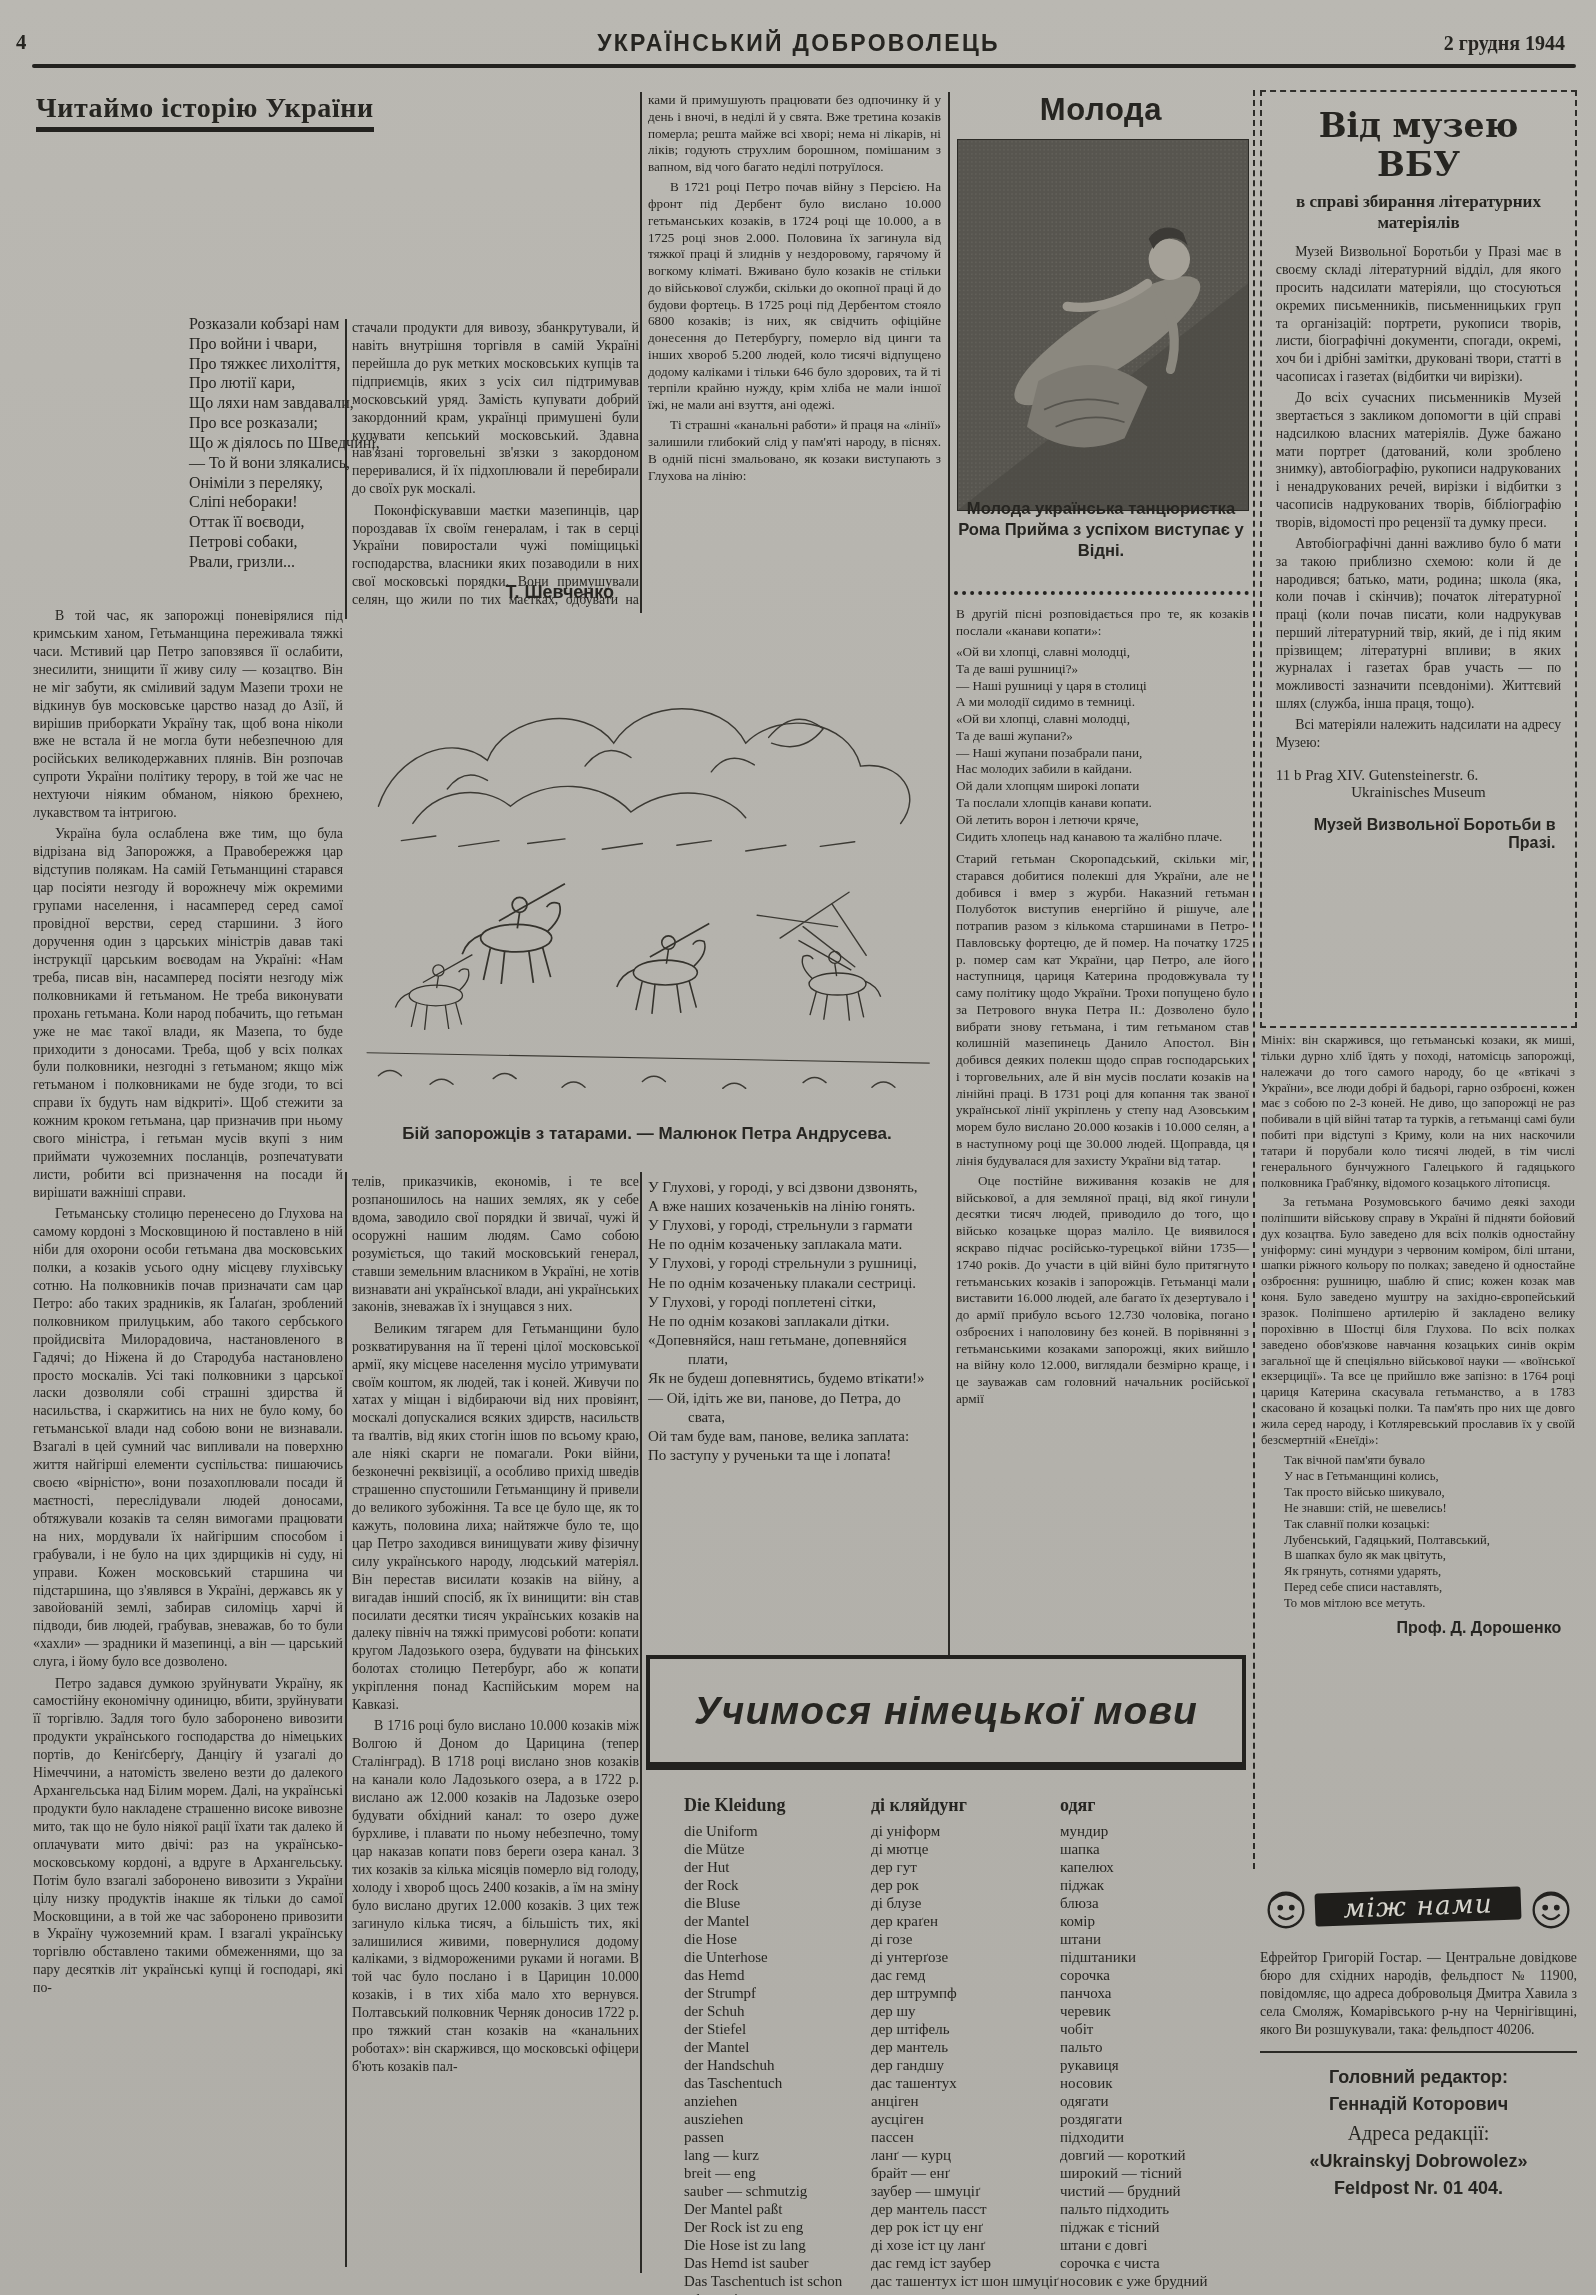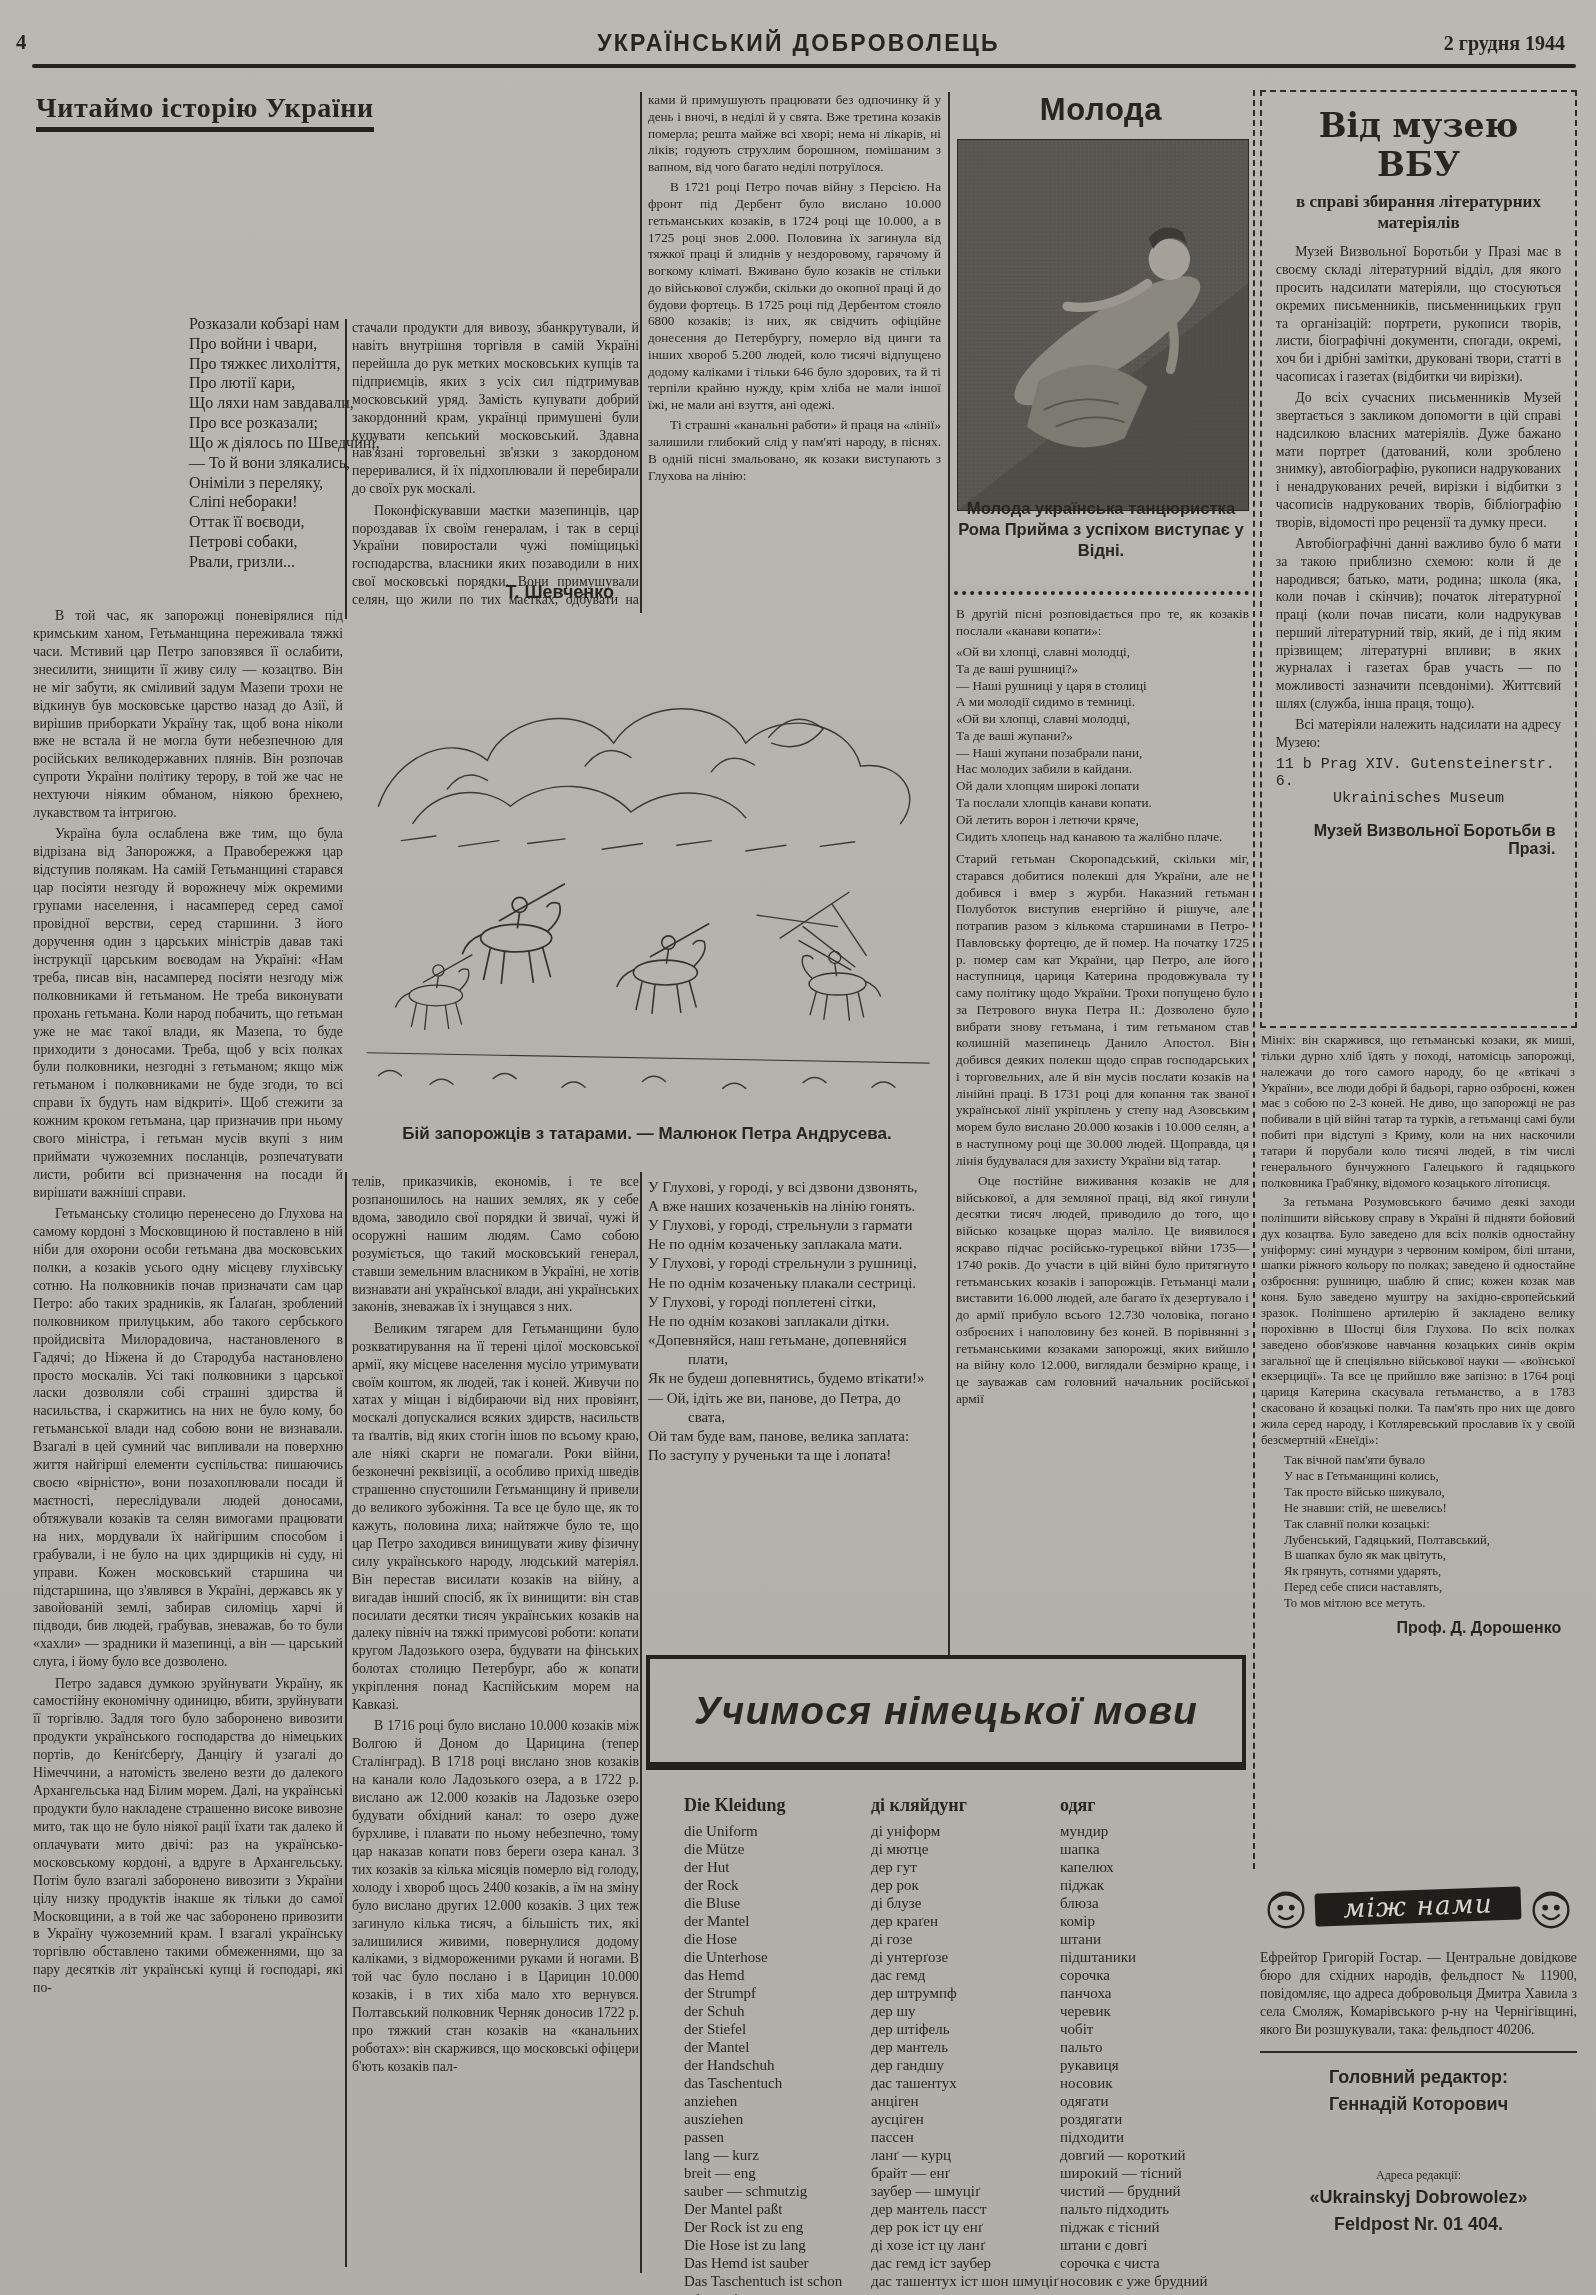--- a/index.html
+++ b/index.html
@@ -49,21 +49,21 @@
   .dancer-caption{position:absolute;left:953px;top:498px;width:296px;text-align:center;
     font-weight:700;font-size:16.6px;line-height:1.28;font-family:"Liberation Sans",sans-serif;}
   .dancer-divider{position:absolute;left:954px;top:591px;width:295px;border-top:4px dotted #23221f;}
   
   .vbu{position:absolute;left:1260px;top:90px;width:317px;height:938px;box-sizing:border-box;
     border:2.9px dashed #2f2e2a;padding:10.3px 13.8px;overflow:hidden;}
   .vbu-title{text-align:center;font-family:"DejaVu Serif",serif;font-weight:700;font-size:33px;margin:3.4px 0 6.9px 0;}
   .vbu-sub{text-align:center;font-weight:700;font-size:17px;line-height:1.25;margin-bottom:10.3px;}
   .vbu-body{font-size:13.8px;line-height:1.29;text-align:justify;}
   .vbu-body p{margin:0 0 3.4px 0;text-indent:19.5px;}
-  .vbu-addr{font-size:15px;margin-top:4px;font-family:Liberation Mono, monospace;}
+  .vbu-addr{font-size:15px;margin-top:15px;}
   .vbu-addr .a1{text-align:left;}
   .vbu-addr .a2{text-align:center;}
   .vbu-addr-bold{font-weight:700;font-size:16px;text-align:right;padding-right:5.7px;margin-top:15px;font-family:"Liberation Sans",sans-serif;}
   
   .german-box{position:absolute;left:646px;top:1655px;width:600px;height:115px;box-sizing:border-box;
     border:4.6px solid #23221f;border-bottom-width:8.6px;display:flex;align-items:center;justify-content:center;}
   .german-title{font-family:"Liberation Sans",sans-serif;font-style:italic;font-weight:700;
     font-size:39px;letter-spacing:1.1px;text-align:center;}
   .german-table{position:absolute;left:646px;top:1796px;width:600px;font-size:15px;}
   .grow{display:grid;grid-template-columns:225px 189px 186px;line-height:18px;}
@@ -72,21 +72,21 @@
   
   .mn{position:absolute;left:1260px;top:1872px;width:317px;height:419px;overflow:hidden;}
   .mn-logo{display:flex;align-items:center;gap:3.4px;height:69px;margin-bottom:8px;}
   .mn-band{flex:1;background:#1f1e1b;color:#d6d4cc;text-align:center;font-style:italic;
     font-family:"DejaVu Serif",serif;font-size:26.4px;height:33px;line-height:32px;transform:rotate(-2deg);
     border-radius:3.4px;letter-spacing:1.1px;}
   .mn-text{font-size:13.8px;line-height:1.30;text-align:justify;}
   .mn-rule{border-top:2.3px solid #2b2a26;margin:12.6px 0 10.3px 0;}
   .foot{text-align:center;line-height:1.5;}
   .f-b{font-weight:700;font-size:18px;font-family:"Liberation Sans",sans-serif;}
-  .f-n{font-size:12px;margin-top:48px;}
+  .f-n{font-size:20px;}
 </style>
 </head>
 <body>
 
 <div class="page">
 
   <span class="pagenum">4</span>
   <span class="mast-title">УКРАЇНСЬКИЙ ДОБРОВОЛЕЦЬ</span>
   <span class="mast-date">2 грудня 1944</span>
   <div class="header-rule"></div>

